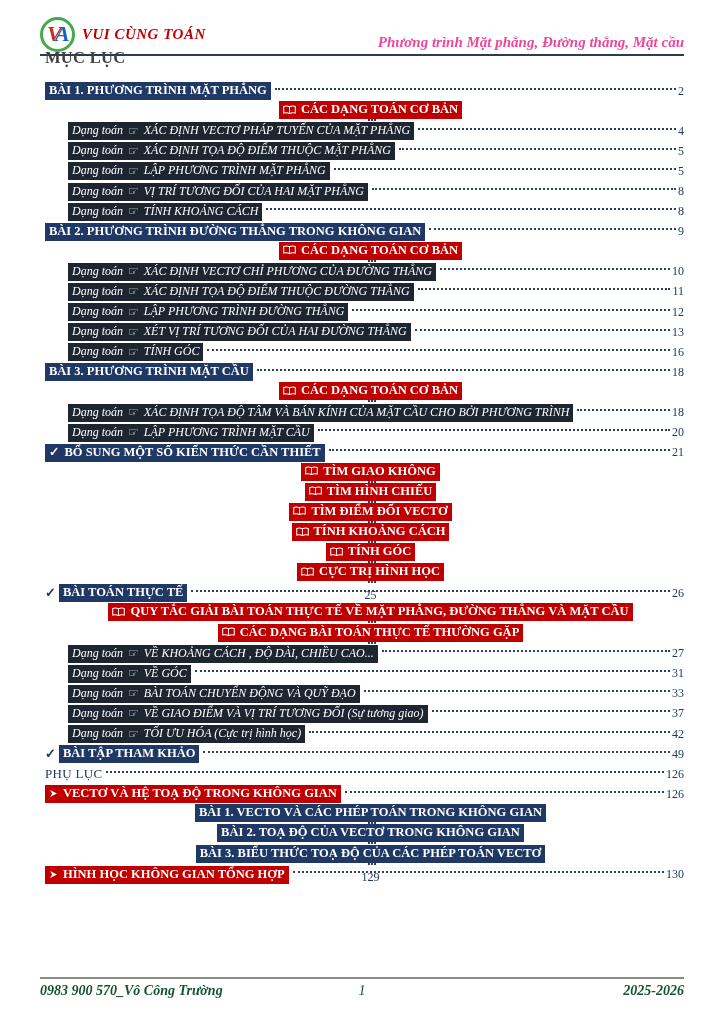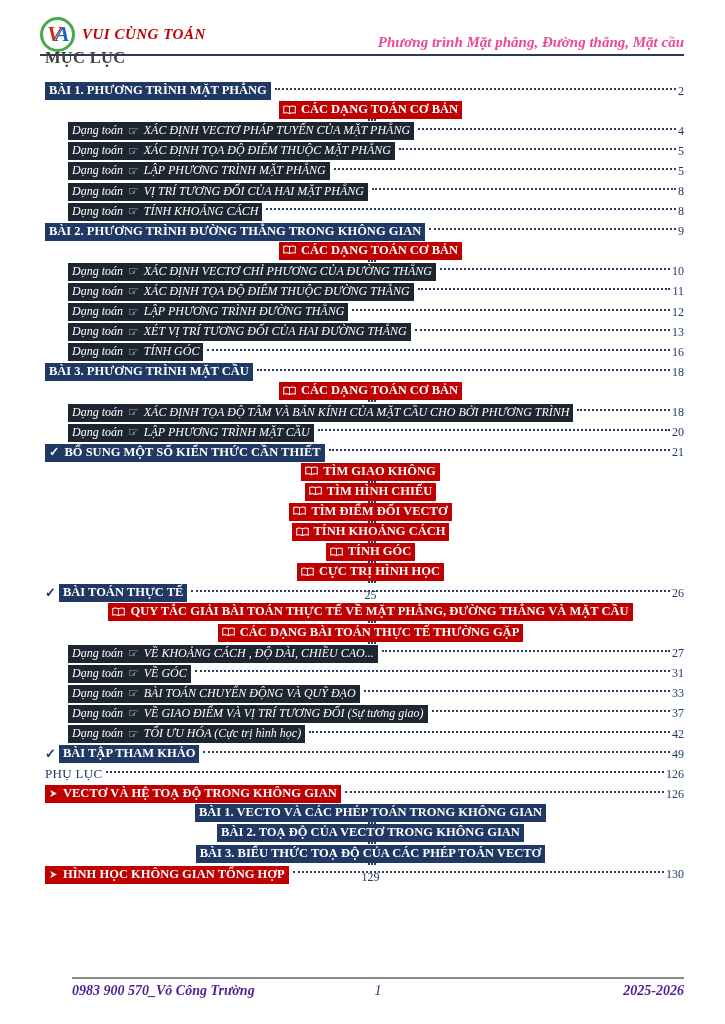--- a/index.html
+++ b/index.html
@@ -36,21 +36,21 @@
   .check-inside{font-weight:bold;}
   .hand{font-style:normal;font-size:12px;line-height:10px;}
   .dtprefix{font-style:italic;}
   .icon{display:inline-flex;align-items:center;}
   .leader{flex:1;min-width:8px;border-bottom:2px dotted #2c3e5d;margin:0 2px 5px 4px;}
   .pagenum{color:#1f3864;font-size:12px;flex:0 0 auto;}
 
   
   .footer{position:absolute;left:40px;right:41px;top:977px;border-top:2px solid #8a8a8a;
           padding-top:4px;display:flex;align-items:baseline;
-          font:italic 14px "Liberation Serif",serif;color:#4c1d95;margin-left:32px;}
+          font:italic 14px "Liberation Serif",serif;color:#14532d;}
   .footer .fl{flex:1;text-align:left;font-weight:bold;}
   .footer .fc{flex:1;text-align:center;}
   .footer .fr{flex:1;text-align:right;font-weight:bold;}
 </style>
 </head>
 <body>
 
 <div class="page">
 
   <div class="header">

